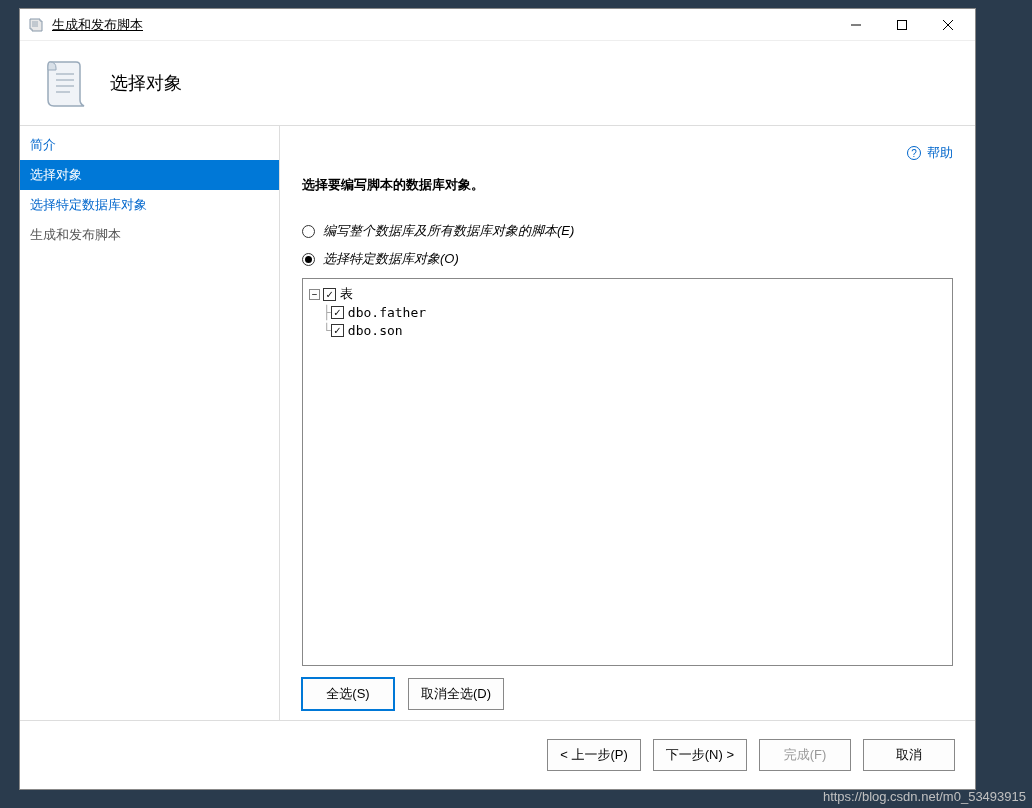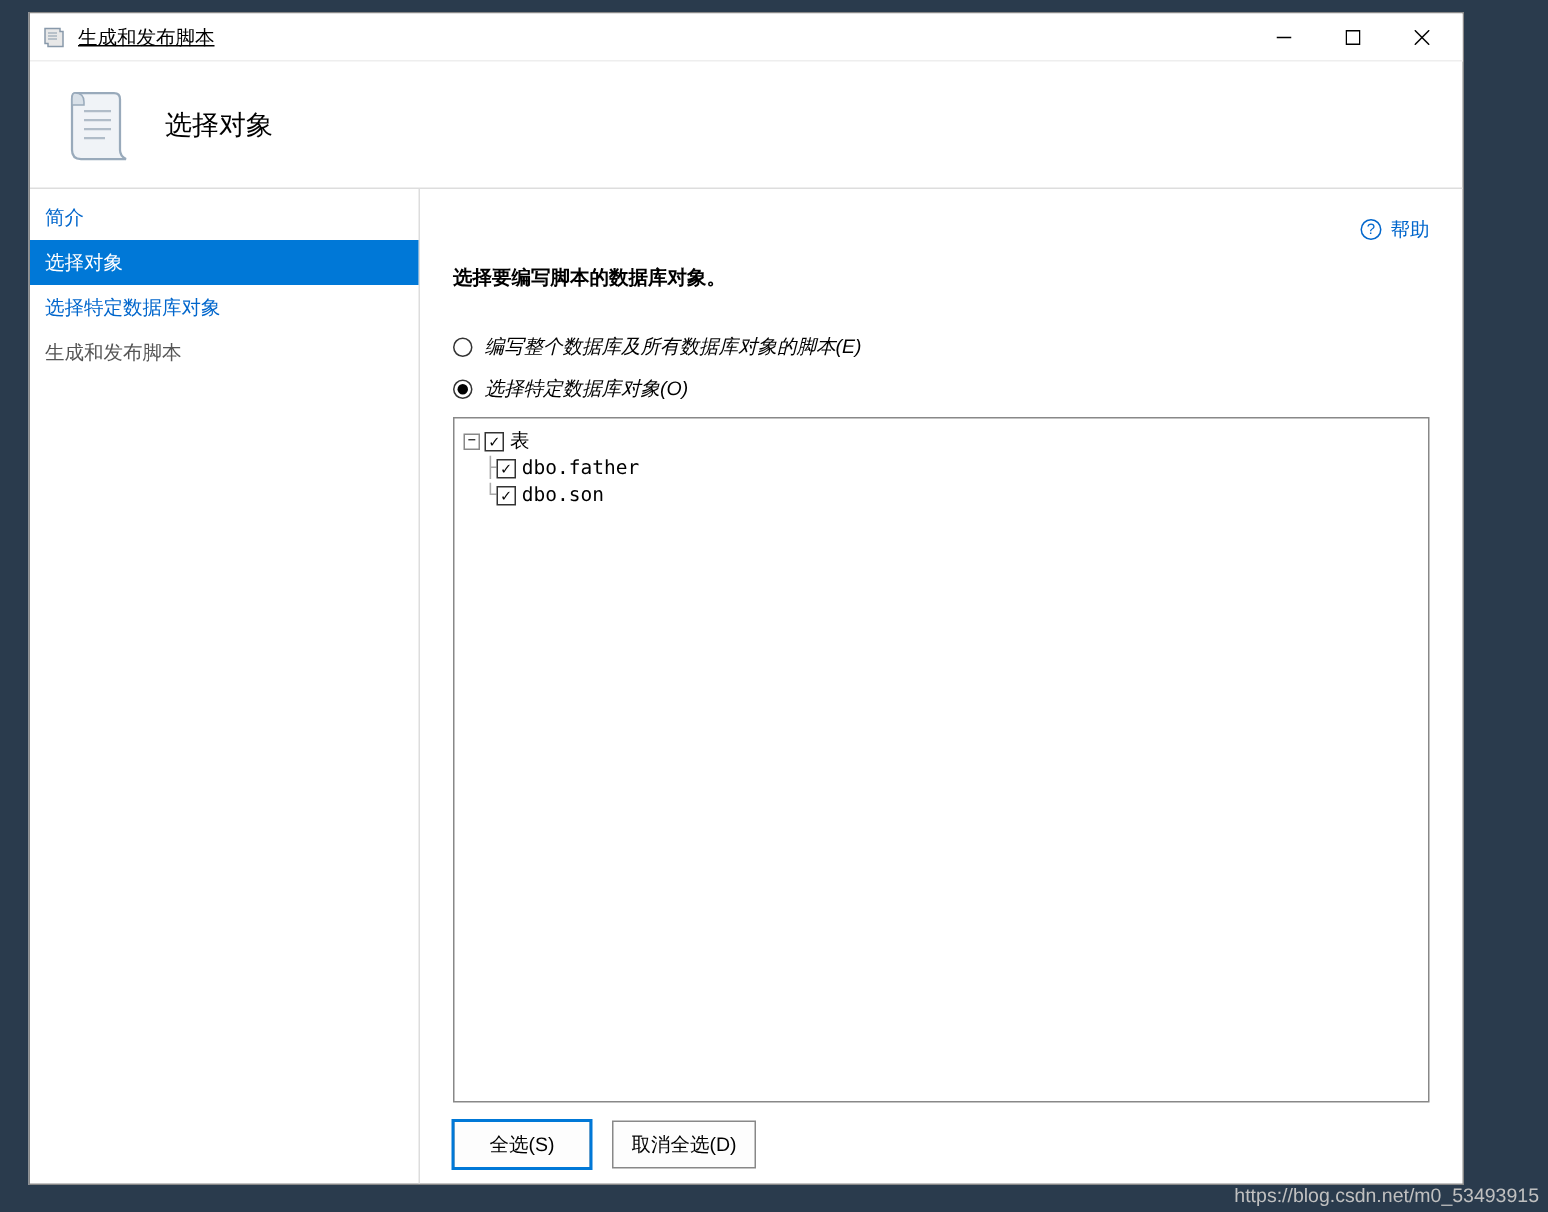--- a/index.html
+++ b/index.html
@@ -336,15 +336,21 @@
         </div>
       </div>
 
       <div class="select-buttons">
         <button class="btn focused">全选(S)</button>
         <button class="btn">取消全选(D)</button>
       </div>
     </div>
   </div>
 
+  <div class="footer">
+    <button class="btn">&lt; 上一步(P)</button>
+    <button class="btn">下一步(N) &gt;</button>
+    <button class="btn" disabled="">完成(F)</button>
+    <button class="btn">取消</button>
+  </div>
 </div>
 
 <div class="watermark">https://blog.csdn.net/m0_53493915</div>
 
 </body></html>

